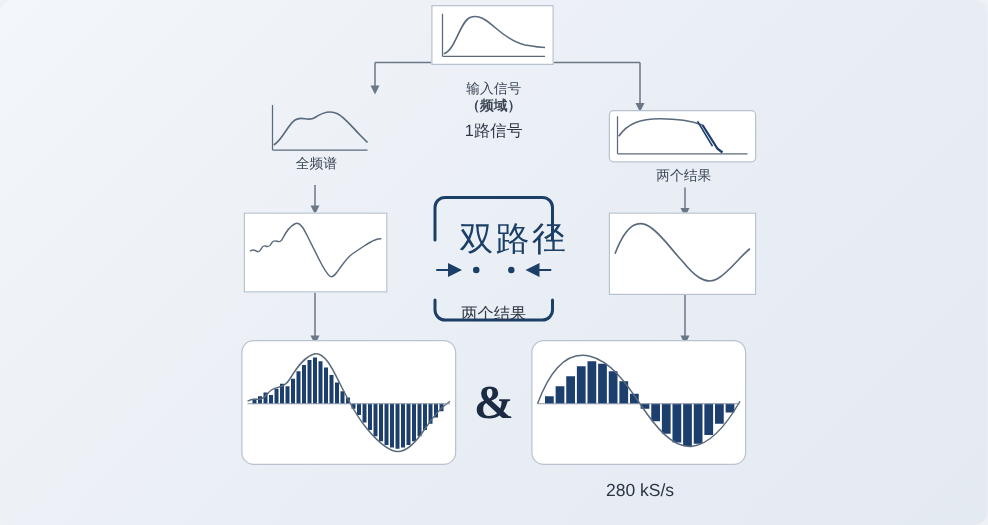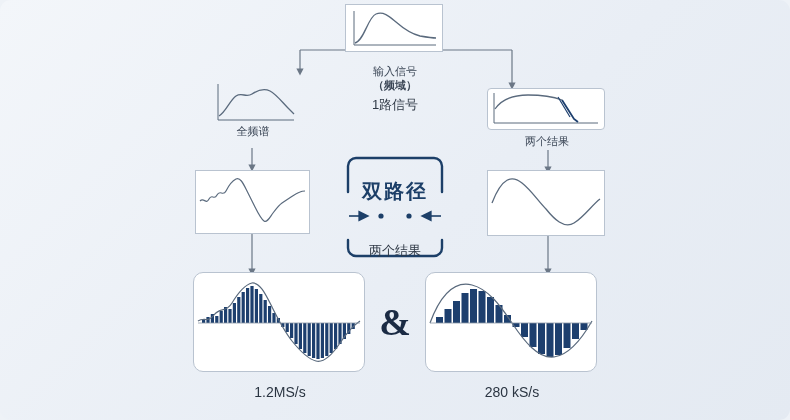--- a/index.html
+++ b/index.html
@@ -31,26 +31,26 @@
     white-space:nowrap;
   }
   .caption.big { font-size:13px; color:#2f3946; }
   .caption.rate { font-size:14px; color:#2b3542; }
   .hub {
     position:absolute;
     box-sizing:border-box;
   }
   .hub-text {
     position:absolute;
-    left:0; top:0; width:100%; height:100%;
+    left:16px; top:0; width:100%; height:100%;
     display:flex; align-items:center; justify-content:center;
-    font-size:20px; letter-spacing:2px;
+    font-size:27px; letter-spacing:2px;
     color:#1c3f68;
     font-family:"Liberation Serif", serif;
-    font-weight:bold;
+    font-weight:normal;
   }
   .amp {
     position:absolute;
     font-family:"Liberation Serif", serif;
     font-size:38px;
     font-weight:bold;
     color:#1b2b44;
   }
   svg { display:block; }
   .plot { position:absolute; left:0; top:0; }
@@ -182,21 +182,20 @@
         <rect x="153.2" y="50" width="3.2" height="11"></rect>
         <rect x="157.6" y="50" width="3.2" height="6"></rect>
       </g>
       <path d="M4,48 C10,44 14,50 20,42 C26,34 32,40 38,30
                C44,20 50,12 58,10 C66,9 72,22 78,34
                C84,46 90,58 98,68 C106,78 114,86 122,88
                C130,90 138,82 146,70 C154,58 160,52 166,48" stroke="#5a6a7d" stroke-width="1.2" fill="none"></path>
       <path d="M4,50 L166,50" stroke="#8b97a6" stroke-width="0.8" fill="none"></path>
     </svg>
   </div>
-  <div class="caption rate" style="left:195px;top:385px;width:170px;">1.2MS/s</div>
 
   <div class="amp" style="left:373px;top:300px;width:44px;text-align:center;">&amp;</div>
 
   <div class="panel abs round" style="left:425px;top:272px;width:172px;height:100px;">
     <svg class="plot" width="170" height="98">
       <g fill="#1d3f6e">
         <rect x="10" y="44" width="7" height="6"></rect>
         <rect x="18.5" y="36" width="7" height="14"></rect>
         <rect x="27" y="28" width="7" height="22"></rect>
         <rect x="35.5" y="20" width="7" height="30"></rect>

